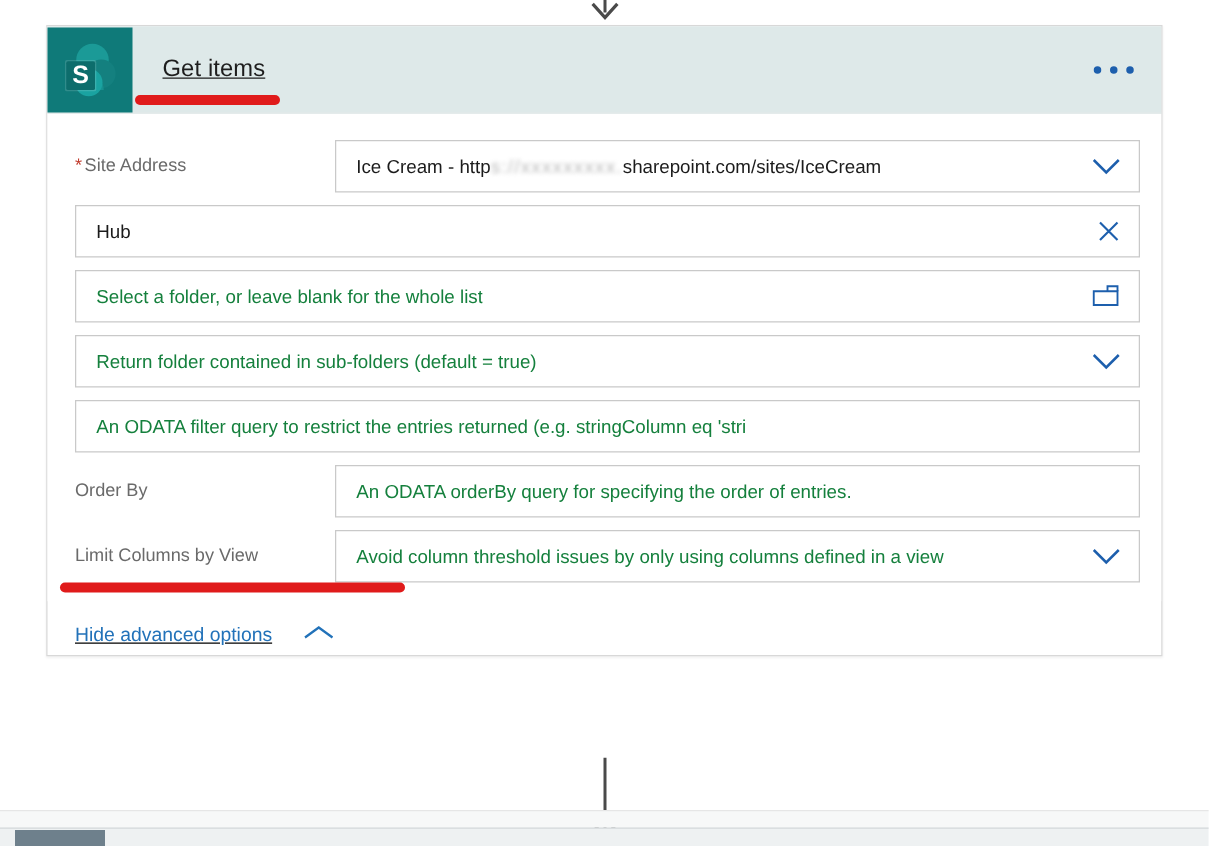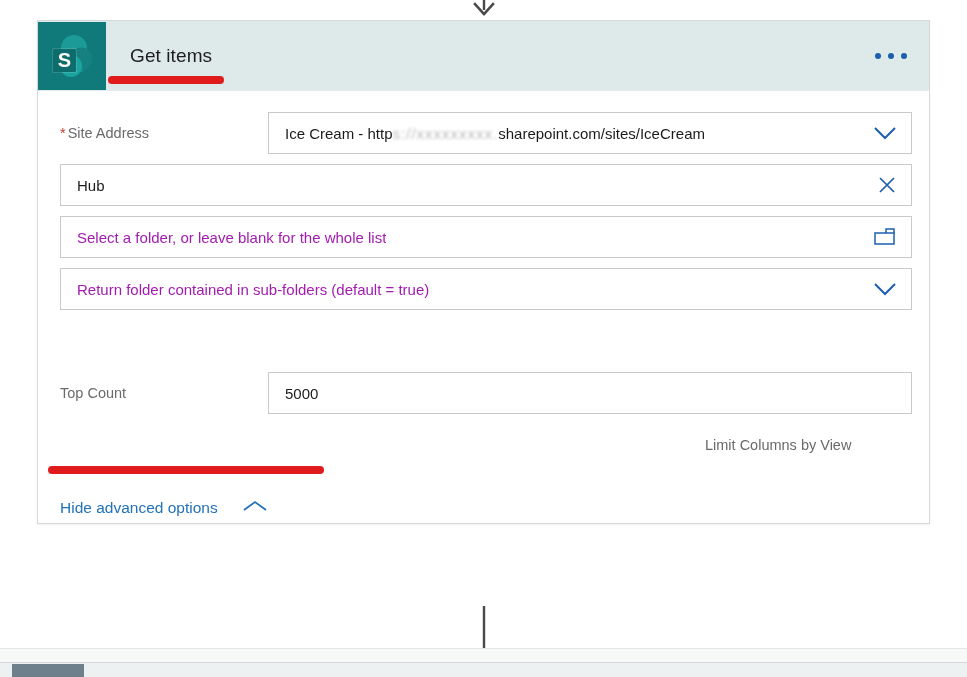--- a/index.html
+++ b/index.html
@@ -55,20 +55,21 @@
     background: #0f7a79;
     position: relative;
   }
   .app-icon svg { display:block; }
   .card-title {
     font-size: 19px;
     color: #1e1e1e;
     margin-left: 24px;
     letter-spacing: .1px;
     font-weight: 400;
+    text-decoration: underline;
   }
   .ellipsis-menu {
     position: absolute;
     right: 22px;
     top: 50%;
     transform: translateY(-50%);
     display: flex;
     gap: 7px;
     cursor: pointer;
   }
@@ -81,21 +82,20 @@
 
   
   .card-body {
     padding: 16px 16px 10px 22px;
     background: #ffffff;
   }
   .row {
     display: flex;
     align-items: center;
     height: 52px;
-    justify-content: flex-end;
   }
   .row-label {
     flex: 0 0 208px;
     font-size: 14.5px;
     color: #6a6a6a;
     white-space: nowrap;
     padding-right: 10px;
   }
   .row-label .req {
     color: #c0392b;
@@ -112,21 +112,21 @@
     overflow: hidden;
     margin-right: 1px;
   }
   .field-text {
     font-size: 15px;
     color: #1b1b1b;
     padding-left: 16px;
     white-space: nowrap;
     overflow: hidden;
   }
-  .field-text.placeholder { color: #a21caf; }
+  .field-text.placeholder { color: #15803d; }
   .field-text.clipped { padding-right: 0; }
   .field-icon {
     position: absolute;
     right: 14px;
     top: 50%;
     transform: translateY(-50%);
     display: flex;
     align-items: center;
     cursor: pointer;
   }
@@ -140,20 +140,21 @@
   }
 
   
   .adv-link-row {
     display: flex;
     align-items: flex-end;
     gap: 24px;
     margin: 18px 0 6px 22px;
     cursor: pointer;
     width: max-content;
+    text-decoration: underline;
   }
   .adv-link {
     font-size: 15.5px;
     color: #2272b9;
   }
 
   
   .red-stroke {
     position: absolute;
     background: #e01b1b;
@@ -263,32 +264,43 @@
           <div class="field-text placeholder">Return folder contained in sub-folders (default = true)</div>
           <span class="field-icon">
             <svg width="24" height="14" viewBox="0 0 24 14">
                 <path d="M2 2 L12 12 L22 2" stroke="#1d5fad" stroke-width="2" fill="none"></path>
               </svg>
           </span>
         </div>
       </div>
 
       <div class="row">
-      </div>
-
-
-      <div class="row">
-        <div class="row-label">Top Count</div>
-        <div class="field">
-          <div class="field-text">5000</div>
-        </div>
-      </div>
+        <div class="field">
+          <div class="field-text placeholder clipped">An ODATA filter query to restrict the entries returned (e.g. stringColumn eq 'stri</div>
+        </div>
+      </div>
+
+      <div class="row">
+        <div class="row-label">Order By</div>
+        <div class="field">
+          <div class="field-text placeholder">An ODATA orderBy query for specifying the order of entries.</div>
+        </div>
+      </div>
+
 
       <div class="row">
         <div class="row-label">Limit Columns by View</div>
+        <div class="field">
+          <div class="field-text placeholder">Avoid column threshold issues by only using columns defined in a view</div>
+          <span class="field-icon">
+            <svg width="24" height="14" viewBox="0 0 24 14">
+                <path d="M2 2 L12 12 L22 2" stroke="#1d5fad" stroke-width="2" fill="none"></path>
+              </svg>
+          </span>
+        </div>
       </div>
 
     </div>
 
     <div class="adv-link-row">
       <span class="adv-link">Hide advanced options</span>
       <span>
         <svg width="26" height="14" viewBox="0 0 26 14">
             <path d="M2 11 L13 3 L24 11" stroke="#2272b9" stroke-width="1.8" fill="none"></path>
           </svg>

